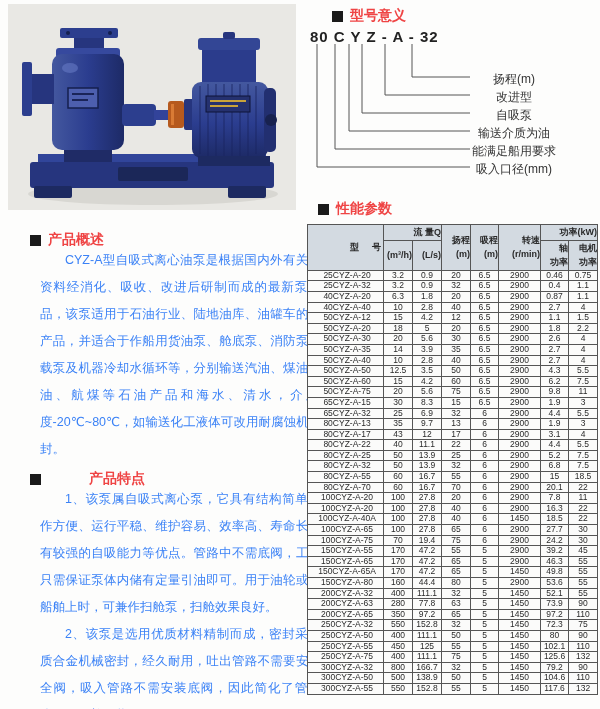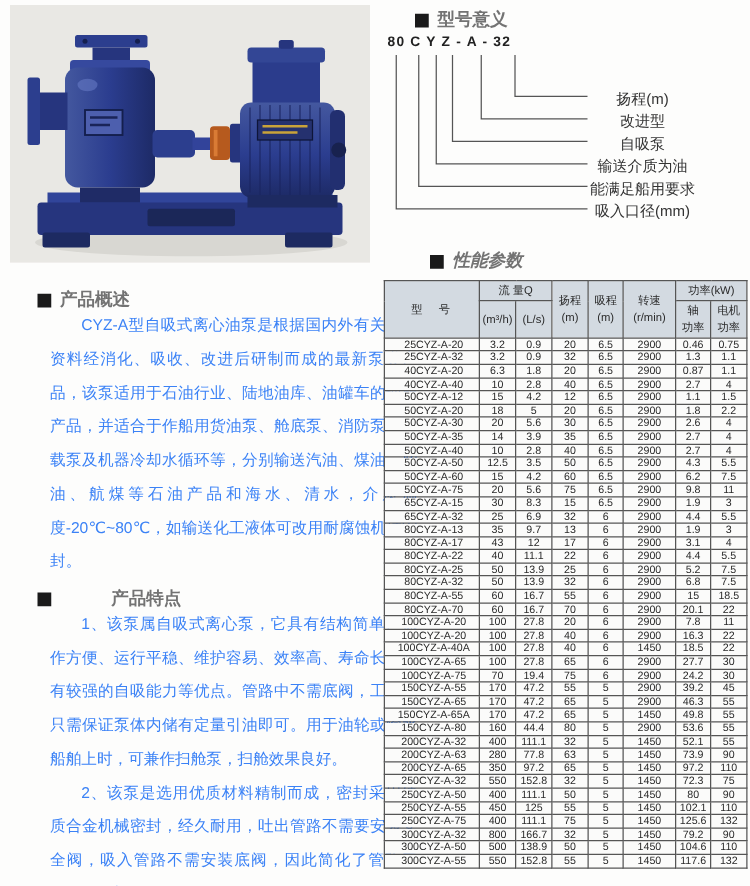--- a/index.html
+++ b/index.html
@@ -5,47 +5,47 @@
   * { margin:0; padding:0; box-sizing:border-box; }
   body { width:600px; height:709px; background:#ffffff; overflow:hidden;
          font-family:"Liberation Sans","DejaVu Sans",sans-serif; }
   .page { position:relative; width:600px; height:709px; background:#fdfdfc; }
 
   
   .photo { position:absolute; left:8px; top:4px; width:288px; height:206px; background:#e9e8e4; }
 
   
   .sec-title { position:absolute; display:flex; align-items:center; gap:7px;
-               font-size:14px; font-weight:bold; color:#737373;padding-left:24px; }
+               font-size:14px; font-weight:bold; color:#ef4444;padding-left:24px; }
   .sq { width:11px; height:11px; background:#1a1a1a; flex:0 0 auto; }
   .t-model    { left:308px; top:7px; }
-  .t-perf     { left:320px; top:200px;font-style:italic; }
+  .t-perf     { left:294px; top:200px; }
   .t-overview { left:6px;  top:231px; }
   .t-features { left:6px;  top:470px;gap:48px; }
 
   
-  .code { position:absolute; left:310px; top:28px; font-size:11px; font-weight:600;
+  .code { position:absolute; left:310px; top:28px; font-size:15px; font-weight:600;
           letter-spacing:1px; color:#222; }
   .mm-lines { position:absolute; left:308px; top:44px; }
   .mm-labels { position:absolute; left:472px; top:70px;text-align:center; }
   .mm-label { height:18px; line-height:18px; font-size:12px; color:#333; white-space:nowrap; }
 
   
   .body-text { position:absolute; font-size:12.5px; line-height:27px; color:#3b82f6;
                text-align:justify;margin-left:36px; }
   .overview  { left:4px; top:247px; width:294px; }
   .features  { left:4px; top:486px; width:294px; }
   .body-text p { text-indent:2em; }
 
   
   table.perf { position:absolute; left:307px; top:224px; width:290px;
                border-collapse:collapse; table-layout:fixed; }
   table.perf th, table.perf td { border:1px solid #555; color:#2a2a2a; overflow:hidden; }
-  table.perf thead th { background:#d3dae1; font-weight:normal; font-size:9px;
-                        text-align:center; vertical-align:middle; }
+  table.perf thead th { background:#d3dae1; font-weight:bold; font-size:9px;
+                        text-align:right; vertical-align:middle; }
   table.perf thead tr.r1 th { height:16px; }
   table.perf thead tr.r2 th { height:29px; }
   th.pre { white-space:pre-line; line-height:1.6; }
   th.model-h { letter-spacing:2px; }
   table.perf td { height:9.6px; font-size:8.5px; line-height:9.6px;
                   text-align:center; padding:0; background:#fbfbfa; }
   table.perf td.model { text-align:center; padding-left:3px; }
 </style>
 </head>
 <body>
@@ -206,21 +206,21 @@
           <td>0.46</td>
           <td>0.75</td>
         </tr>
         <tr>
           <td class="model">25CYZ-A-32</td>
           <td>3.2</td>
           <td>0.9</td>
           <td>32</td>
           <td>6.5</td>
           <td>2900</td>
-          <td>1.3</td>
+          <td>0.4</td>
           <td>1.1</td>
         </tr>
         <tr>
           <td class="model">40CYZ-A-20</td>
           <td>6.3</td>
           <td>1.8</td>
           <td>20</td>
           <td>6.5</td>
           <td>2900</td>
           <td>0.87</td>

